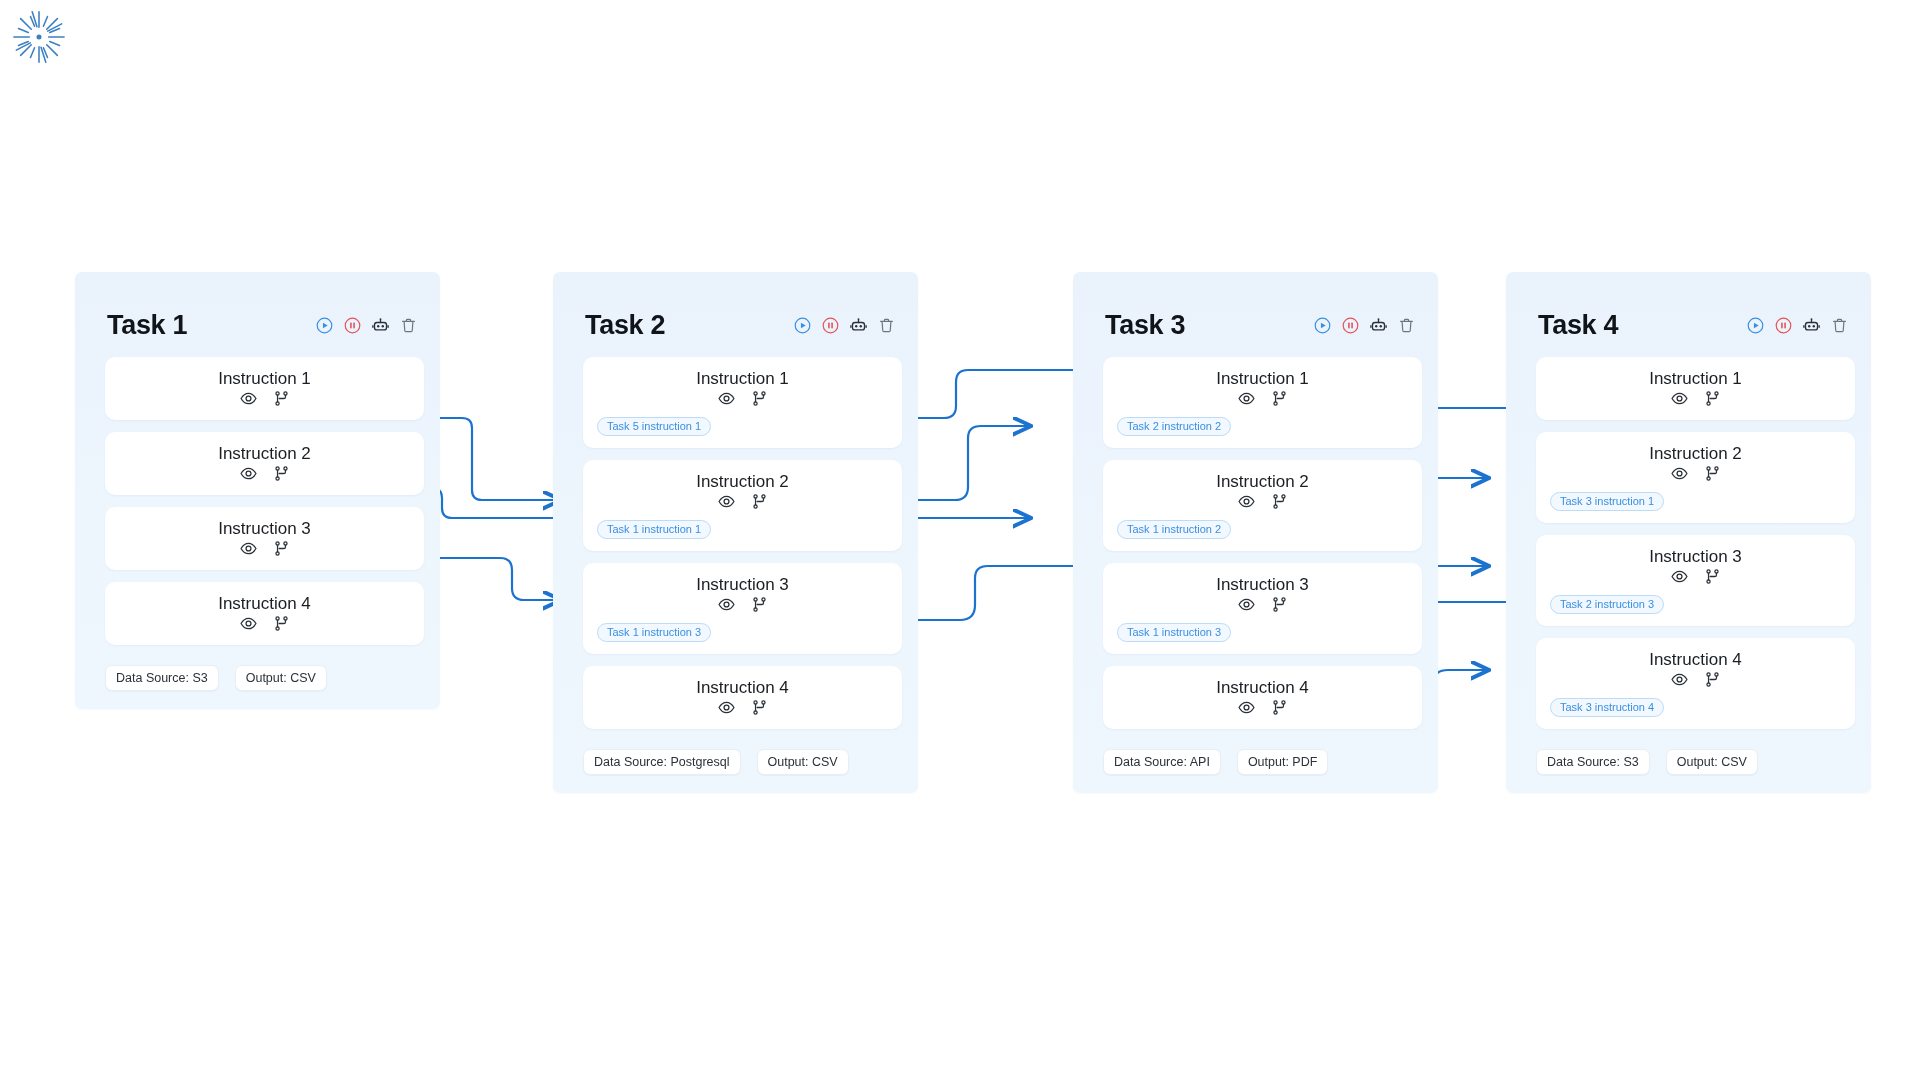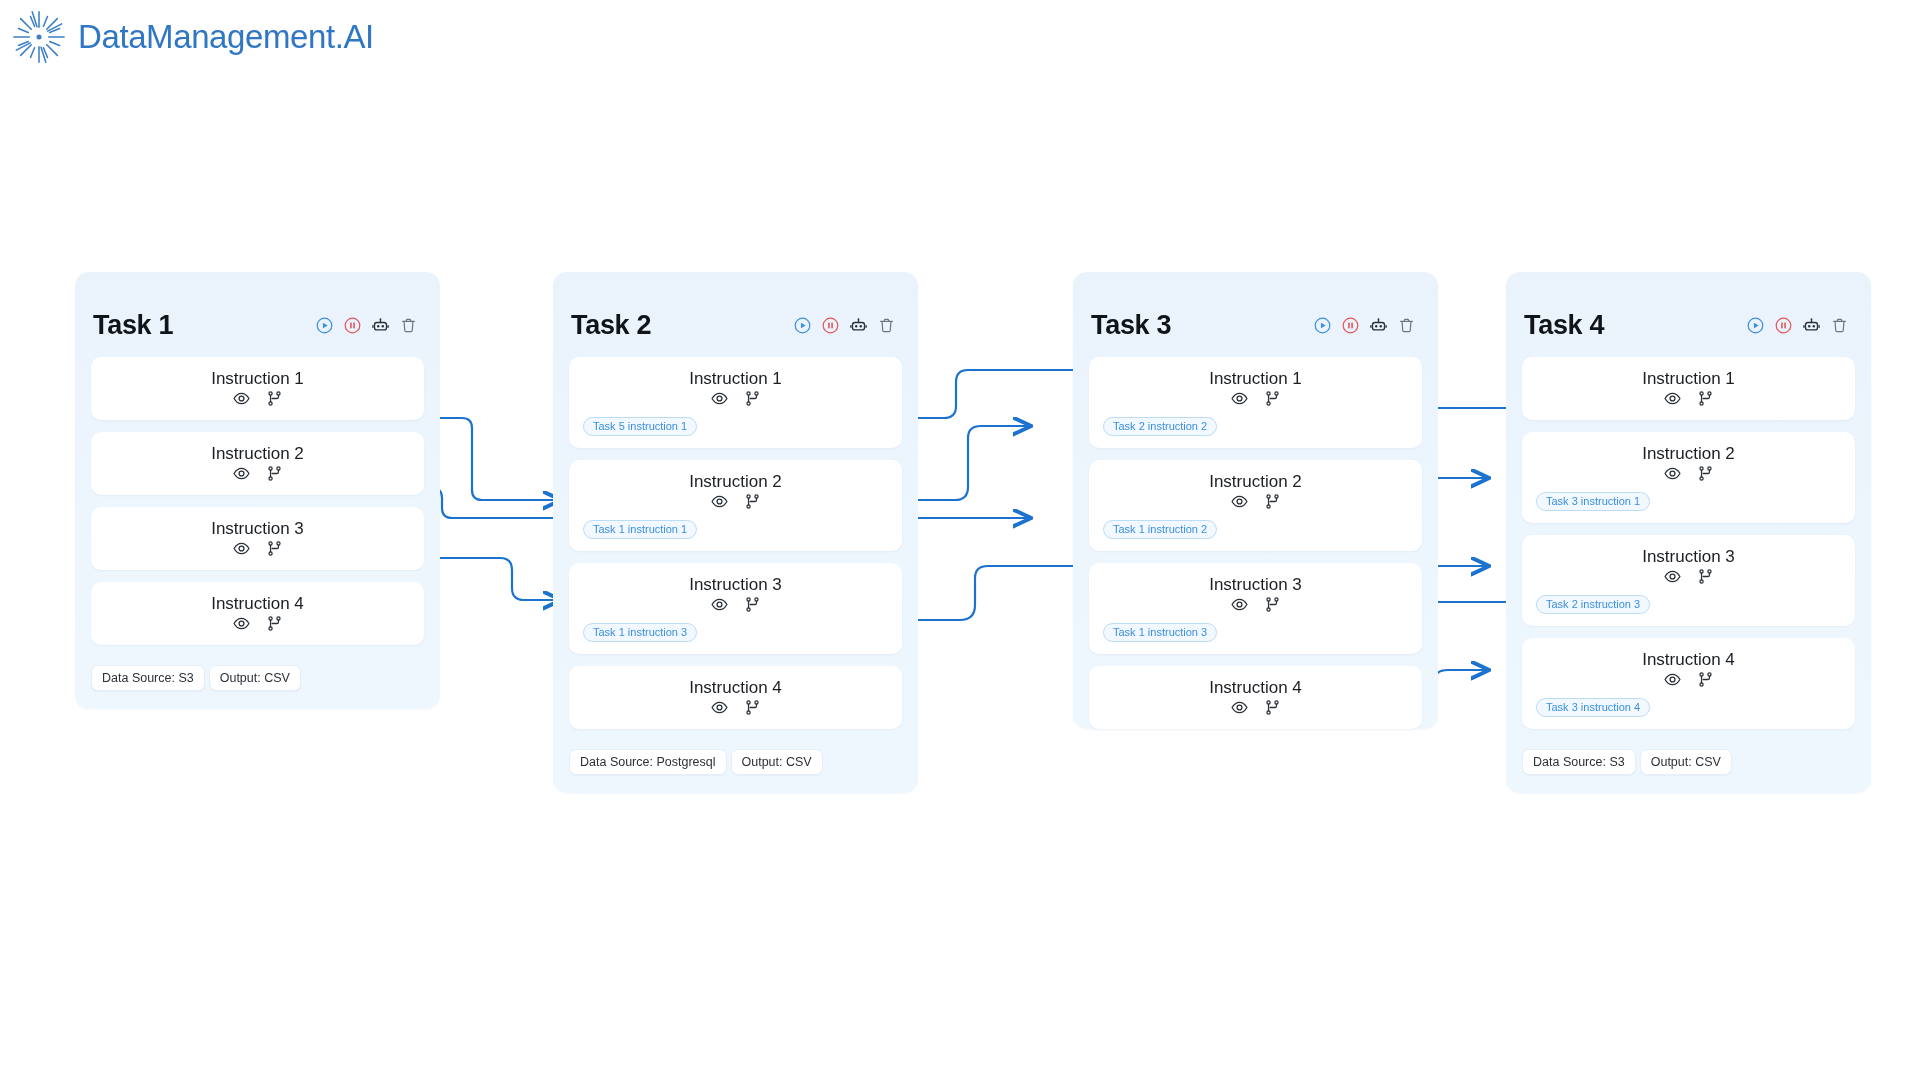--- a/index.html
+++ b/index.html
@@ -18,23 +18,24 @@
   .logo-mark { width: 58px; height: 58px; flex: 0 0 58px; }
   .logo-text { font-size: 33px; color: #2f76c4; letter-spacing: -0.4px; font-weight: 400; white-space: nowrap; }
 
   
   #edges { position: absolute; left: 0; top: 0; width: 1920px; height: 1080px; pointer-events: none; z-index: 1; }
 
   
   .card {
     position: absolute;
     background: linear-gradient(180deg,#eaf3fc 0%, #edf5fd 55%, #eef6fe 100%);
-    border-radius: 14px;
+    border-radius: 7px;
     z-index: 2;
     box-shadow: 0 1px 2px rgba(40,80,140,0.04);
+    padding-left: 14px;
   }
   .card-head {
     display: flex; align-items: center; justify-content: space-between;
     padding: 38px 22px 16px 18px;
   }
   .card-title { font-size: 27px; font-weight: bold; color: #111418; letter-spacing: -0.3px; }
   .head-icons { display: flex; align-items: center; gap: 9px; }
   .head-icons svg { display: block; }
 
   .instr-list { padding: 0 16px; display: flex; flex-direction: column; gap: 12px; }
@@ -52,21 +53,21 @@
     display: inline-block;
     margin-top: 9px;
     padding: 2px 9px 3px 9px;
     font-size: 11px;
     color: #3b8fe0;
     background: #f1f8ff;
     border: 1px solid #bcdcf6;
     border-radius: 11px;
     white-space: nowrap;
   }
-  .card-foot { display: flex; gap: 4px; padding: 20px 16px 18px 16px; }
+  .card-foot { display: flex; gap: 16px; padding: 20px 16px 18px 16px; }
   .foot-chip {
     background: #ffffff;
     border: 1px solid #e8eef5;
     border-radius: 7px;
     padding: 5px 10px;
     font-size: 12.5px;
     color: #2b3138;
     white-space: nowrap;
     box-shadow: 0 1px 1px rgba(30,70,130,0.04);
   }
@@ -97,21 +98,20 @@
           <line x1="7" y1="30" x2="18" y2="30" transform="rotate(-22.5 30 30)"></line>
           <line x1="42" y1="30" x2="53" y2="30" transform="rotate(-22.5 30 30)"></line>
           <line x1="13.5" y1="8.5" x2="24" y2="21" transform="rotate(22.5 30 30)"></line>
           <line x1="36" y1="39" x2="46.5" y2="51.5" transform="rotate(22.5 30 30)"></line>
           <line x1="46.5" y1="8.5" x2="36" y2="21" transform="rotate(22.5 30 30)"></line>
           <line x1="24" y1="39" x2="13.5" y2="51.5" transform="rotate(22.5 30 30)"></line>
         </g>
         <circle cx="30" cy="30" r="2.6" fill="#3b7fc4"></circle>
       </svg>
     </span>
-    <span class="logo-text">DataManagement.AI</span>
   </div>
 
   <svg id="edges" viewBox="0 0 1920 1080">
     <defs>
       <marker id="ah" markerWidth="9" markerHeight="9" refX="7.6" refY="4.2" orient="auto">
         <path d="M0,0.4 L8.2,4.2 L0,8" fill="none" stroke="#1c72cf" stroke-width="1.8" stroke-linecap="round" stroke-linejoin="round"></path>
       </marker>
     </defs>
     <g fill="none" stroke="#1c72cf" stroke-width="2.2" stroke-linecap="round" stroke-linejoin="round">
 
@@ -516,20 +516,24 @@
                   <circle cx="17" cy="5.6" r="2" stroke="#2b3138" stroke-width="1.6"></circle>
                   <circle cx="7" cy="18.4" r="2" stroke="#2b3138" stroke-width="1.6"></circle>
                   <path d="M7 7.6 V16.4" stroke="#2b3138" stroke-width="1.6" stroke-linecap="round"></path>
                   <path d="M17 7.6 V10 A2 2 0 0 1 15 12 H9" stroke="#2b3138" stroke-width="1.6" stroke-linecap="round" stroke-linejoin="round"></path>
                 </svg>
               </span>
             </div>
           </div>
         </div>
       </div>
+      <div class="card-foot">
+        <div class="foot-chip">Data Source: API</div>
+        <div class="foot-chip">Output: PDF</div>
+      </div>
     </div>
   <div class="card" id="card-3" style="left:1506px;top:272px; width:365px;">
       <div class="card-head">
         <div class="card-title">Task 4</div>
         <div class="head-icons">
           <span title="Run" style="cursor: pointer;">
             <svg width="19" height="19" viewBox="0 0 24 24" fill="none">
               <circle cx="12" cy="12" r="9.2" stroke="#3b8fe0" stroke-width="1.5"></circle>
               <path d="M10 8.4 L16 12 L10 15.6 Z" fill="#3b8fe0"></path>
             </svg>

